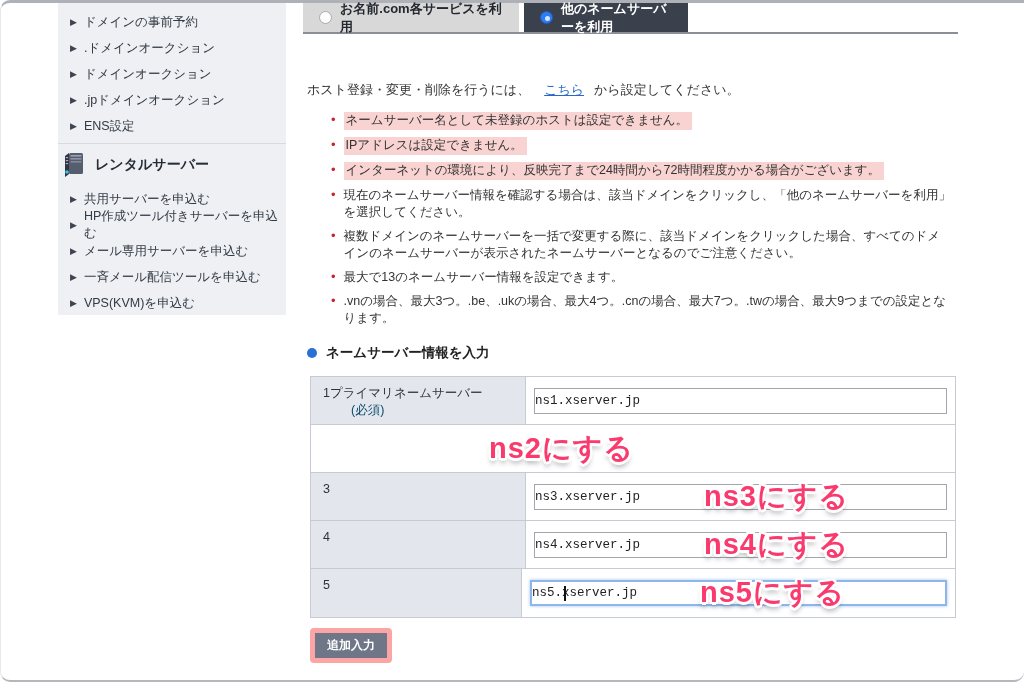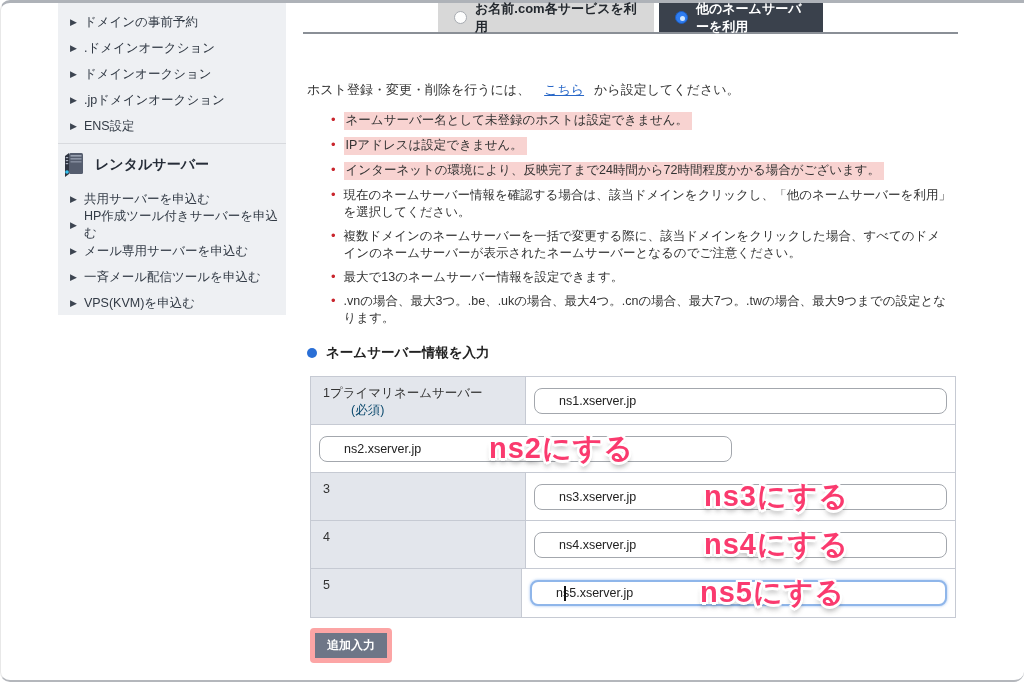--- a/index.html
+++ b/index.html
@@ -16,21 +16,21 @@
   .menu li { display:flex; align-items:center; height:26px; padding-left:12px;
     font-size:12.5px; color:#323a45; cursor:pointer; }
   .arr { color:#3c4450; font-size:9px; margin-right:7px; line-height:1; }
   .sb-divider { height:1px; background:#d8dade; margin:4px 0 0 0; }
   .section-head { display:flex; align-items:center; height:42px; padding-left:4px;
     font-size:14px; font-weight:bold; color:#262d38; }
   .server-icon { margin-right:9px; display:inline-flex; }
 
   
   .content { position:absolute; left:302px; top:0; width:668px; }
-  .tabs { display:flex; gap:5px; height:31px; border-bottom:2px solid #8a8f96; width:655px;justify-content:center; }
+  .tabs { display:flex; gap:5px; height:31px; border-bottom:2px solid #8a8f96; width:655px; }
   .tab { display:flex; align-items:center; gap:8px; padding:0 16px; font-size:13px;
     font-weight:bold; cursor:pointer; }
   .tab.inactive { background:#d8d8d8; color:#23282e; width:216px; }
   .tab.active { background:#3a414c; color:#ffffff; width:164px; }
   .radio { width:13px; height:13px; border-radius:50%; position:relative; flex:0 0 13px; }
   .radio.off { background:#fdfdfd; border:1px solid #a7abb1; }
   .radio.on { background:#2e7cf0; border:1px solid #1d5dc0; }
   .radio.on::after { content:""; position:absolute; left:4px; top:4px; width:5px;
     height:5px; border-radius:50%; background:#cfe6ff; }
 
@@ -48,23 +48,23 @@
   .bluedot { width:10px; height:10px; border-radius:50%; background:#2a6fd6; margin-right:9px; }
 
   .ns-table { margin:14px 0 0 7px; width:646px; border:1px solid #c6cad3; }
   .row { display:flex; height:48px; border-bottom:1px solid #c6cad3; }
   .row:last-child { border-bottom:none; }
   .cell.label { width:218px; background:#e3e6ec; border-right:1px solid #c6cad3;
     padding:8px 10px 0 12px; font-size:12.5px; color:#333; line-height:17px; }
   .req { color:#0c4a6e; margin-left:28px; }
   .cell.field { flex:1; background:#fff; display:flex; align-items:center;
     padding:0 8px; position:relative; }
-  .ns-input { width:413px; height:26px; border:1px solid #a3a7ad; border-radius:8px;
-    font-size:12.5px; color:#222; padding:0 24px;
-    font-family:Liberation Sans, sans-serif; background:#fff; }
+  .ns-input { width:413px; height:26px; border:1px solid #a3a7ad; border-radius:0;
+    font-size:12.5px; color:#222; padding:0 0;
+    font-family:Liberation Mono, monospace; background:#fff; }
   .ns-input.focused { border:2px solid #8fb6ea; box-shadow:0 0 3px rgba(90,150,230,.6); width:417px; }
   .caret { position:absolute; left:42px; top:17px; width:1.5px; height:15px; background:#111; }
   .annot { position:absolute; left:178px; top:50%; transform:translateY(-50%);
     font-size:29px; font-weight:800; letter-spacing:1px; color:#fa3a6e; white-space:nowrap;
     text-shadow:-2px -2px 0 #fff, 2px -2px 0 #fff, -2px 2px 0 #fff, 2px 2px 0 #fff,
       -2.5px 0 0 #fff, 2.5px 0 0 #fff, 0 -2.5px 0 #fff, 0 2.5px 0 #fff,
       0 5px 5px rgba(60,60,60,.45); pointer-events:none; }
 
   .add-btn { margin:10px 0 0 7px; background:#6e7687; color:#fff; border:5px solid #fca5a5;
     border-radius:4px; font-size:12px; font-weight:bold; padding:4px 12px; cursor:pointer;
@@ -191,21 +191,20 @@
 
     <div class="ns-table">
       <div class="row">
         <div class="cell label"><span>1プライマリネームサーバー</span><span class="req">(必須)</span></div>
         <div class="cell field">
           <input class="ns-input" value="ns1.xserver.jp" style="">
         </div>
       </div>
       <div class="row">
         <div class="cell field">
-          <input class="ns-input" value="ns2.xserver.jp" style="">
           <span class="annot">ns2にする</span>
         </div>
       </div>
       <div class="row">
         <div class="cell label"><span>3</span><span class="req"></span></div>
         <div class="cell field">
           <input class="ns-input" value="ns3.xserver.jp" style="">
           <span class="annot">ns3にする</span>
         </div>
       </div>

